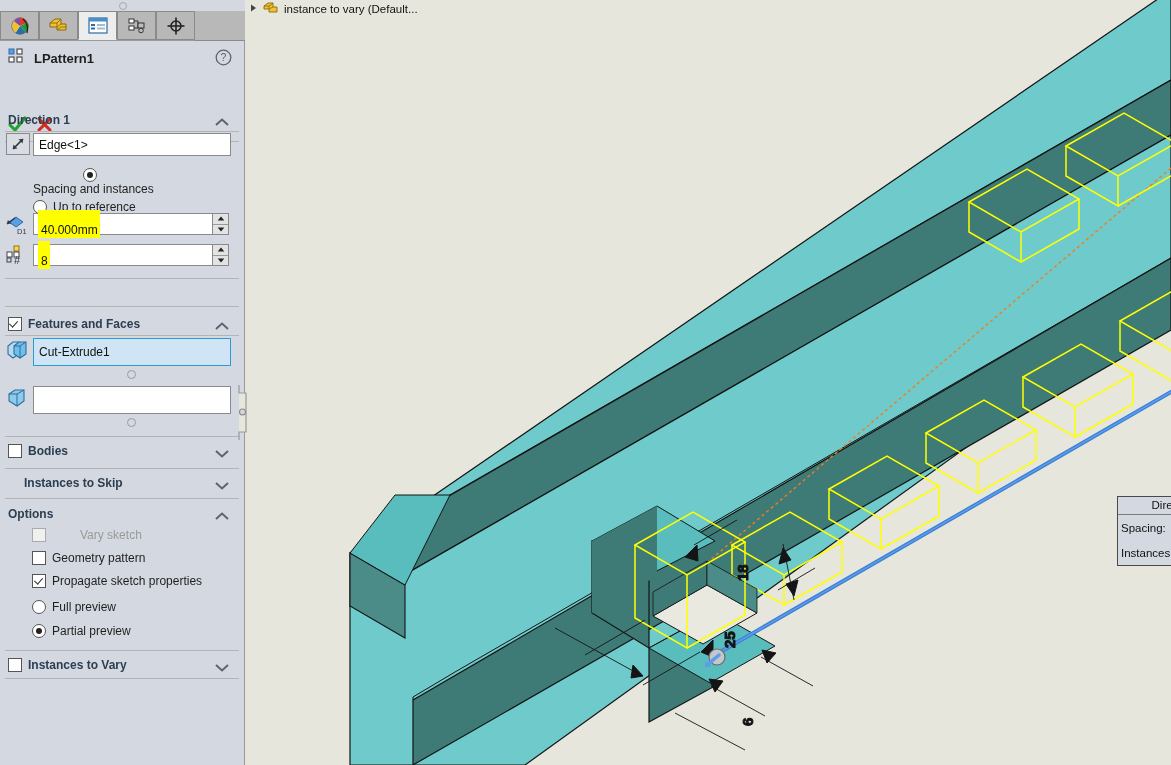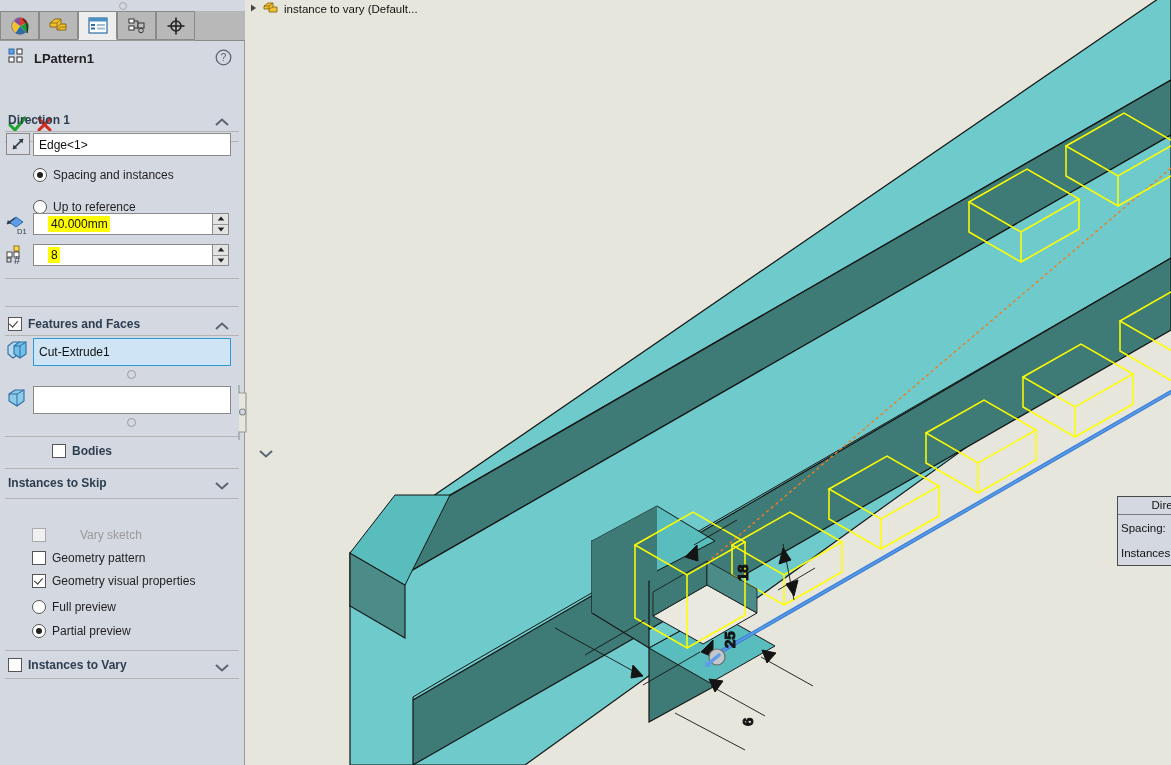--- a/index.html
+++ b/index.html
@@ -148,23 +148,23 @@
     padding-left: 5px;
   }
   .tinput.sel {
     border: 1px solid #2E9BD6;
     background: #CFE5F5;
     align-items: center;
   }
   .tinput.hl { padding-left: 0; }
   .tinput .hlv {
     background: #FFFF00;
-    padding: 1px 2px 1px 3px;
+    padding: 13px 2px 1px 3px;
     font-size: 12px;
-    margin-left: 14px;
+    margin-left: 4px;
   }
   .spin {
     position: absolute;
     width: 17px; height: 22px;
     box-sizing: border-box;
     background: #E3E3E3;
     border: 1px solid #8a8a8a;
     display: flex; flex-direction: column;
     cursor: pointer;
   }
@@ -554,21 +554,21 @@
       <svg width="16" height="16" viewBox="0 0 16 16">
         <line x1="3" y1="13" x2="13" y2="3" stroke="#2d3a4a" stroke-width="1.7"></line>
         <polygon points="13,3 8.5,3.3 12.6,7.5" fill="#2d3a4a"></polygon>
         <polygon points="3,13 7.4,12.6 3.4,8.5" fill="#2d3a4a"></polygon>
       </svg>
     </div>
     <div class="tinput" style="left:33px;top:133px;width:198px;height:23px;">
       <span>Edge&lt;1&gt;</span>
     </div>
 
-    <div class="optrow" style="left:33px;top:168px;">
+    <div class="optrow" style="left:33px;top:168px;flex-direction:column;">
       <span class="radio on"></span>
       <span>Spacing and instances</span>
     </div>
     <div class="optrow" style="left:33px;top:200px;">
       <span class="radio"></span>
       <span>Up to reference</span>
     </div>
 
     <div style="position:absolute;left:6px;top:215px;">
       <svg width="23" height="21" viewBox="0 0 23 21">
@@ -654,53 +654,61 @@
         <polyline points="11,6 18,2" fill="none" stroke="#2E6DA4" stroke-width="1"></polyline>
       </svg>
     </div>
     <div class="tinput" style="left:33px;top:386px;width:198px;height:28px;">
       <span></span>
     </div>
     <div class="pin-dot" style="left:127px;top:418px;"></div>
 
     <div class="sect-rule" style="top:436px;"></div>
 
-    <div class="sect-hdr" style="top:440px;padding-left:44px;">
+    <div class="sect-hdr" style="top:440px;">
       <span class="hdr-cb"></span>
       <span class="sect-label">Bodies</span>
       <span class="chev">
         <svg width="16" height="11" viewBox="0 0 16 11">
             <polyline points="2,3 8,8.5 14,3" fill="none" stroke="#5a6472" stroke-width="1.9"></polyline>
           </svg>
       </span>
     </div>
     <div class="sect-rule" style="top:468px;"></div>
 
     <div class="sect-hdr" style="top:472px;">
-      <span class="sect-label" style="margin-left:8px;">Instances to Skip</span>
+      <span class="sect-label" style="margin-left:24px;">Instances to Skip</span>
       <span class="chev">
         <svg width="16" height="11" viewBox="0 0 16 11">
             <polyline points="2,3 8,8.5 14,3" fill="none" stroke="#5a6472" stroke-width="1.9"></polyline>
           </svg>
       </span>
     </div>
     <div class="sect-rule" style="top:498px;"></div>
 
+    <div class="sect-hdr" style="top:503px;">
+      <span class="sect-label" style="margin-left:8px;">Options</span>
+      <span class="chev">
+        <svg width="16" height="11" viewBox="0 0 16 11">
+            <polyline points="2,8 8,2.5 14,8" fill="none" stroke="#5a6472" stroke-width="1.9"></polyline>
+          </svg>
+      </span>
+    </div>
 
     <div class="optrow disabled" style="left:32px;top:528px;">
       <span class="cbox disabled"></span>
       <span>Vary sketch</span>
     </div>
     <div class="optrow" style="left:32px;top:551px;">
       <span class="cbox"></span>
       <span>Geometry pattern</span>
     </div>
     <div class="optrow" style="left:32px;top:574px;">
       <span class="cbox on"></span>
-      <span>Geometry visual properties</span>
+      <span>Propagate sketch properties</span>
     </div>
     <div class="optrow" style="left:32px;top:600px;">
       <span class="radio"></span>
       <span>Full preview</span>
     </div>
     <div class="optrow" style="left:32px;top:624px;">
       <span class="radio on"></span>
       <span>Partial preview</span>
     </div>
 

